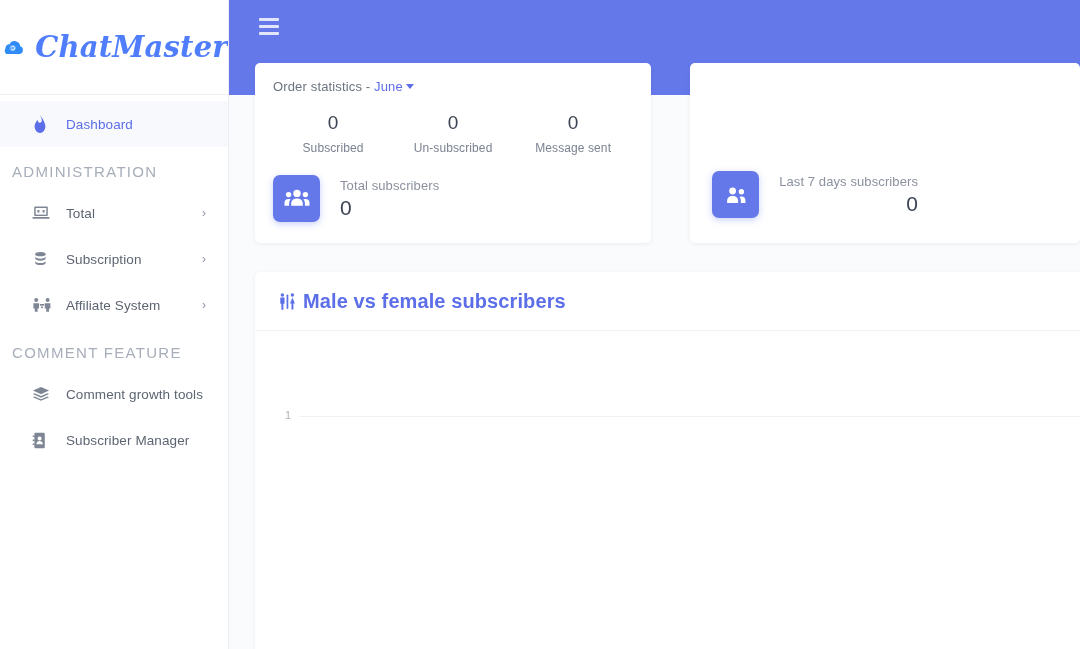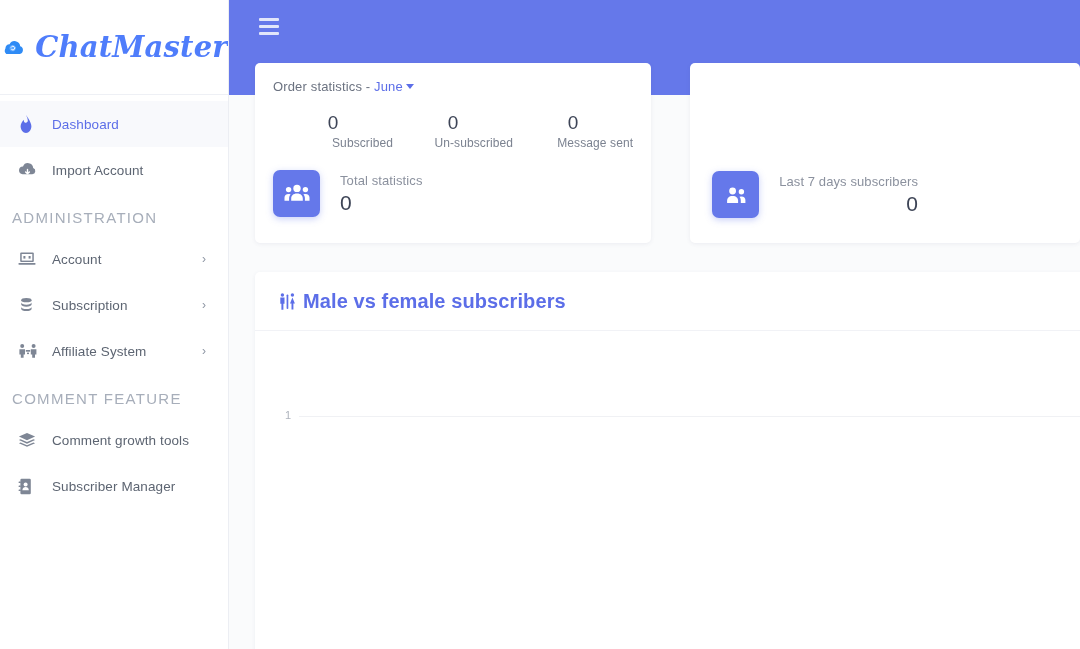--- a/index.html
+++ b/index.html
@@ -34,21 +34,21 @@
     font-weight: bold;
     font-size: 29px;
     color: #4f7dfb;
     letter-spacing: .2px;
   }
 
   .nav { padding-top: 6px; }
   .nav-item {
     display: flex; align-items: center;
     height: 46px;
-    padding-left: 18px;
+    padding-left: 32px;
     cursor: pointer;
     position: relative;
   }
   .nav-item.active { background: #f8f9fc; }
   .nav-ico {
     width: 34px; flex: 0 0 34px;
     display: flex; align-items: center; justify-content: flex-start;
     color: #7e8695;
   }
   .nav-item.active .nav-ico { color: #5c6ee8; }
@@ -142,22 +142,22 @@
   .stat-col { flex: 1; text-align: center; }
   .stat-num {
     font-size: 19px;
     color: #3d4456;
     font-weight: normal;
     line-height: 1.35;
   }
   .stat-lab {
     font-size: 12px;
     color: #7b8290;
+    margin-top: 5px;
     letter-spacing: .1px;
-    text-align: right;
   }
 
   .total-row {
     display: flex;
     align-items: center;
     margin-top: 20px;
   }
   .icon-box {
     width: 47px; height: 47px;
     background: #6578ea;
@@ -251,43 +251,34 @@
 
       <div class="nav-item active">
         <span class="nav-ico">
           <svg width="16" height="18" viewBox="0 0 16 18" fill="currentColor">
             <path d="M8 0C8 0 9.8 3.4 9.8 5.6c0 1.3-.8 2.2-1.9 2.2-1.2 0-2-.8-2-2.1 0-.6.1-1 .1-1C4.2 6.3 2.6 8.6 2.6 11.3 2.6 14.9 5.1 18 8 18s5.4-3 5.4-6.7C13.4 6.9 8 0 8 0z"></path>
           </svg>
         </span>
         <span class="nav-label">Dashboard</span>
       </div>
 
-      <div class="nav-item">
-        <span class="nav-ico">
-          <svg width="19" height="16" viewBox="0 0 19 16" fill="currentColor">
-            <path d="M15.2 6A5.3 5.3 0 0 0 5 4.4 4 4 0 0 0 1 8.3 3.9 3.9 0 0 0 4.6 12.2h9.7A3.2 3.2 0 0 0 15.2 6z"></path>
-            <path d="M9.5 7.4v4.4m0 0L7.6 9.9m1.9 1.9 1.9-1.9" stroke="#ffffff" stroke-width="1.4" fill="none" stroke-linecap="round"></path>
-          </svg>
-        </span>
-        <span class="nav-label">Import Account</span>
-      </div>
 
       <div class="nav-heading">ADMINISTRATION</div>
 
       <div class="nav-item">
         <span class="nav-ico">
           <svg width="18" height="16" viewBox="0 0 18 16" fill="currentColor">
             <rect x="2.2" y="1.5" width="13.6" height="9.6" rx="1"></rect>
             <rect x="3.7" y="3" width="10.6" height="6.6" fill="#ffffff"></rect>
             <rect x="5.4" y="5" width="2" height="2.6"></rect>
             <rect x="10.6" y="5" width="2" height="2.6"></rect>
             <rect x="0.4" y="12" width="17.2" height="1.8" rx=".8"></rect>
           </svg>
         </span>
-        <span class="nav-label">Account</span>
+        <span class="nav-label">Total</span>
         <span class="nav-caret">›</span>
       </div>
 
       <div class="nav-item">
         <span class="nav-ico">
           <svg width="18" height="16" viewBox="0 0 18 16" fill="currentColor">
             <ellipse cx="8.4" cy="3.2" rx="5.2" ry="2.1"></ellipse>
             <path d="M3.2 5.6c0 1.2 2.3 2.1 5.2 2.1s5.2-.9 5.2-2.1v2c0 1.2-2.3 2.1-5.2 2.1S3.2 8.8 3.2 7.6z"></path>
             <path d="M3.2 9.9c0 1.2 2.3 2.1 5.2 2.1s5.2-.9 5.2-2.1v2c0 1.2-2.3 2.1-5.2 2.1s-5.2-.9-5.2-2.1z"></path>
           </svg>
@@ -383,21 +374,21 @@
               <svg width="26" height="20" viewBox="0 0 26 20" fill="#ffffff">
                 <circle cx="13" cy="5.4" r="3.7"></circle>
                 <circle cx="4.6" cy="6.6" r="2.7"></circle>
                 <circle cx="21.4" cy="6.6" r="2.7"></circle>
                 <path d="M13 10.4c-3.9 0-5.8 2.2-5.8 5v2.4h11.6v-2.4c0-2.8-1.9-5-5.8-5z"></path>
                 <path d="M4.6 11c-2.7 0-4.1 1.6-4.1 3.6v3.2h4.6v-2.4c0-1.6.5-3.1 1.5-4.2a6 6 0 0 0-2-.2z"></path>
                 <path d="M21.4 11c2.7 0 4.1 1.6 4.1 3.6v3.2h-4.6v-2.4c0-1.6-.5-3.1-1.5-4.2a6 6 0 0 1 2-.2z"></path>
               </svg>
             </span>
             <div class="total-text">
-              <div class="total-lab">Total statistics</div>
+              <div class="total-lab">Total subscribers</div>
               <div class="total-num">0</div>
             </div>
           </div>
         </div>
 
         <div class="card card-week">
           <div class="week-inner">
             <span class="icon-box">
               <svg width="26" height="20" viewBox="0 0 26 20" fill="#ffffff">
                 <circle cx="9.6" cy="6" r="3.4"></circle>

